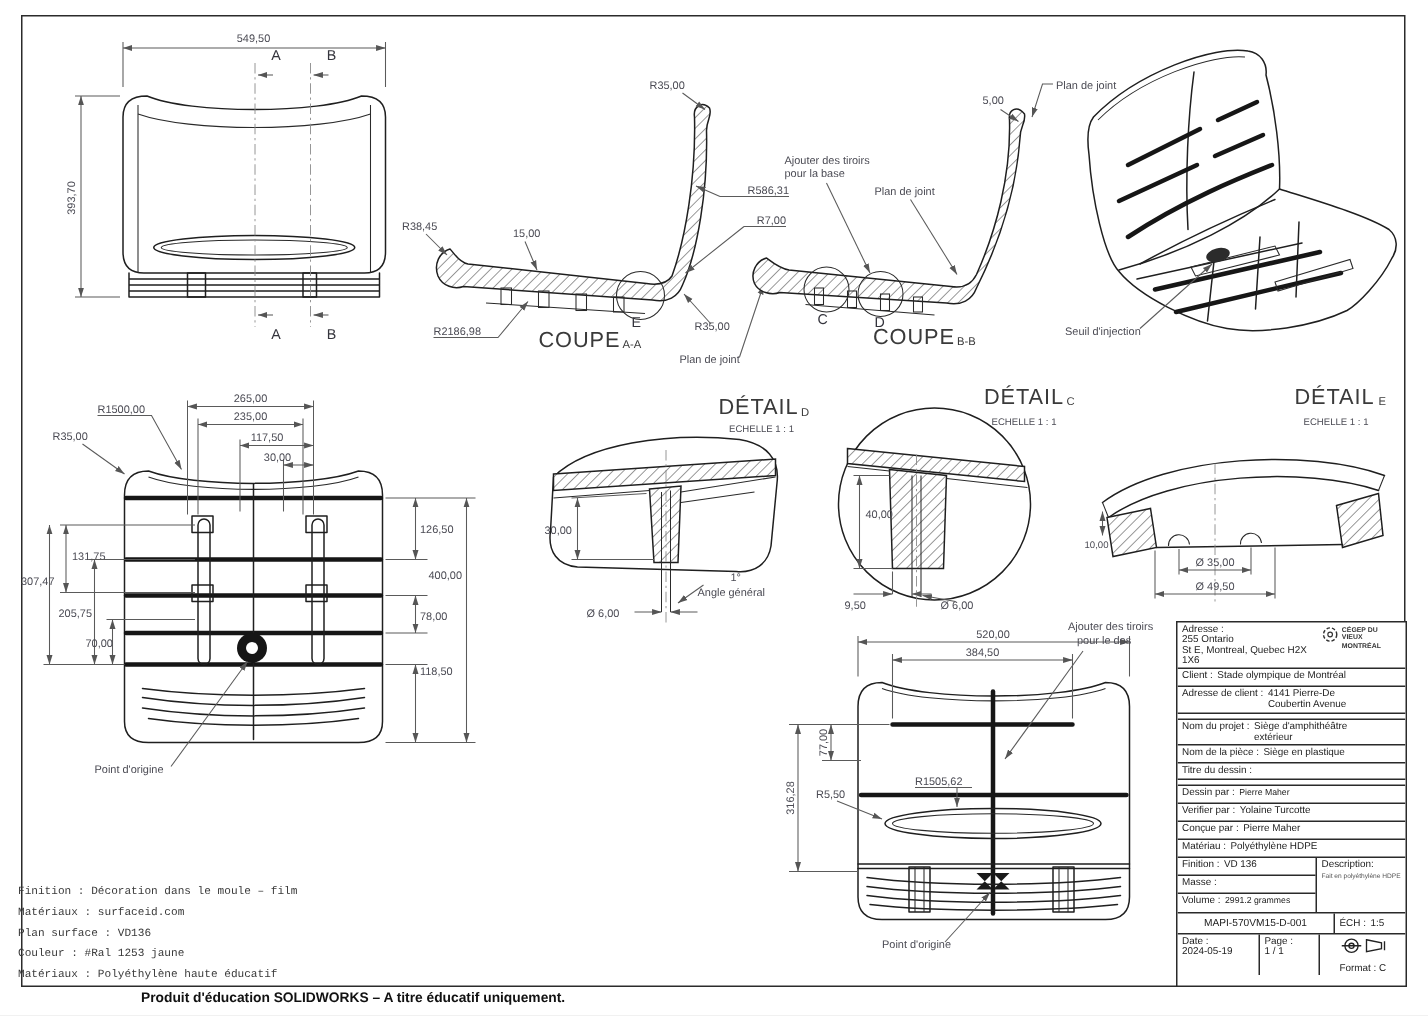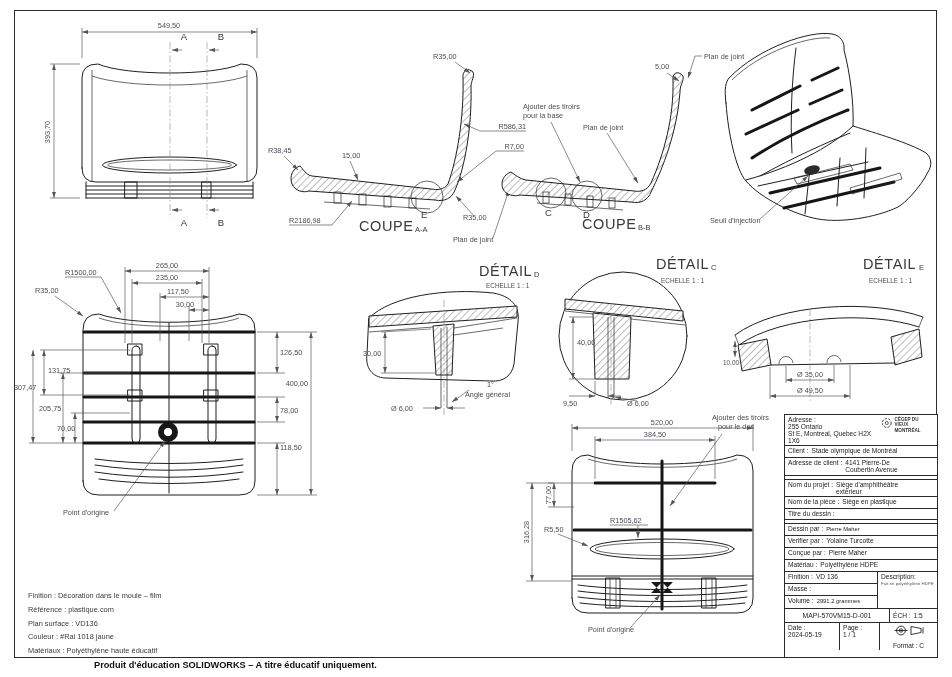--- a/index.html
+++ b/index.html
@@ -13,21 +13,21 @@
   .thk{fill:none;stroke:#161616;stroke-width:3;stroke-linecap:round;}
   .thn{fill:none;stroke:#2a2a2a;stroke-width:0.7;}
   .dl{fill:none;stroke:#5a5a5a;stroke-width:0.7;}
   .cl{fill:none;stroke:#8a8a8a;stroke-width:0.6;stroke-dasharray:7 2.5 1.5 2.5;}
   .dt{font-size:7.3px;fill:#4c4c55;}
   .dts{font-size:6.4px;fill:#4c4c55;}
   .sl{font-size:9.5px;fill:#34343c;}
   .vt{font-size:14.5px;fill:#3a3a3a;letter-spacing:0.6px;}
   .vs{font-size:7.5px;fill:#3a3a3a;}
   .hq{stroke:#1f1f1f;stroke-width:1;}
-  .notes{position:absolute;left:28px;top:589px;font-size:7.4px;color:#3a3a3a;line-height:13.8px;}
+  .notes{position:absolute;left:12px;top:589px;font-size:7.4px;color:#3a3a3a;line-height:13.8px;font-family:Liberation Mono, monospace;}
   .footer{position:absolute;left:94px;top:660px;font-size:9.2px;font-weight:bold;color:#111;text-align:center;}
   .tb{position:absolute;left:784px;top:414px;width:154px;height:244px;background:#fff;
       border:1.4px solid #2a2a2a;font-size:6.6px;color:#1d1d1d;box-sizing:border-box;overflow:hidden;}
   .tb-r{border-bottom:1px solid #2a2a2a;padding:1px 3px;box-sizing:border-box;}
   .tb-sep{height:3px;border-bottom:1px solid #2a2a2a;background:#fff;}
   .tb-flex{display:flex;align-items:flex-start;}
   .lb{margin-right:3px;white-space:nowrap;}
   .tb-addr{display:flex;justify-content:space-between;min-height:25px;}
   .tb-logo{display:flex;align-items:flex-start;gap:2px;padding-top:1px;}
   .logo-tx{font-size:4.6px;font-weight:bold;color:#333;line-height:5.4px;}
@@ -512,20 +512,20 @@
             <line x1="29" y1="3.5" x2="29" y2="9.5"></line>
           </g>
         </svg>
         <div>Format : C</div>
       </div>
     </div>
   </div>
 
   <div class="notes">
     <div>Finition : Décoration dans le moule – film</div>
-    <div>Référence : plastique.com</div>
+    <div>Matériaux : surfaceid.com</div>
     <div>Plan surface : VD136</div>
-    <div>Couleur : #Ral 1018 jaune</div>
+    <div>Couleur : #Ral 1253 jaune</div>
     <div>Matériaux : Polyéthylène haute éducatif</div>
   </div>
 
   <div class="footer">Produit d'éducation SOLIDWORKS – A titre éducatif uniquement.</div>
 </div>
 
 </body></html>

